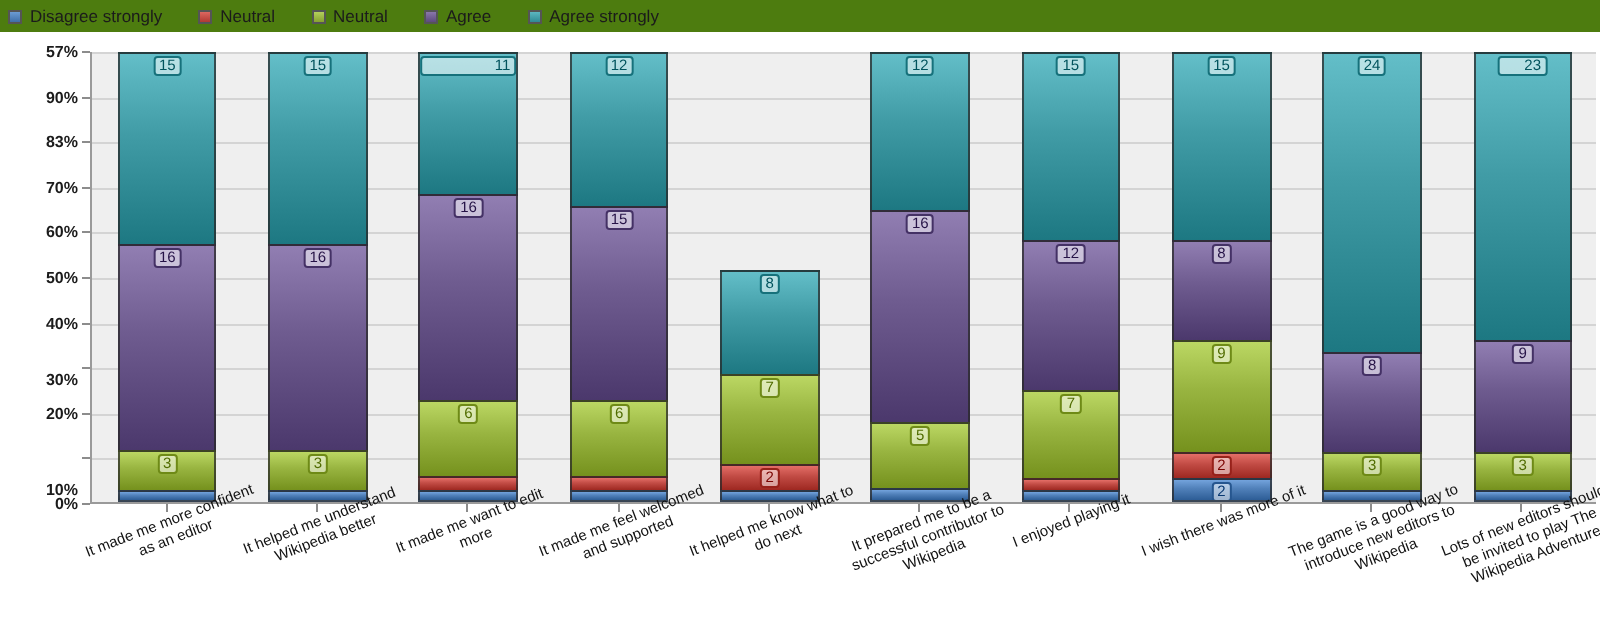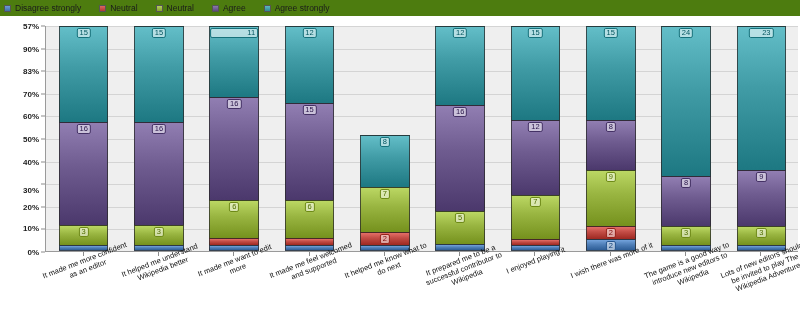--- a/index.html
+++ b/index.html
@@ -199,21 +199,21 @@
       </div>
       <div class="legend-item">
         <span class="legend-swatch" style="background: linear-gradient(rgb(92, 183, 193), rgb(47, 138, 148));"></span>
         <span class="legend-label">Agree strongly</span>
       </div>
     </div>
 
   <div id="y-axis">
       <div class="ytick" style="top: 226px;">0%</div>
       <div class="ytick-mark" style="top: 226px;"></div>
-      <div class="ytick" style="top: 202px;">10%</div>
+      <div class="ytick" style="top: 219px;">10%</div>
       <div class="ytick-mark" style="top: 203.4px;"></div>
       <div class="ytick" style="top: 180.8px;">20%</div>
       <div class="ytick-mark" style="top: 180.8px;"></div>
       <div class="ytick" style="top: 164px;">30%</div>
       <div class="ytick-mark" style="top: 158.2px;"></div>
       <div class="ytick" style="top: 135.6px;">40%</div>
       <div class="ytick-mark" style="top: 135.6px;"></div>
       <div class="ytick" style="top: 113px;">50%</div>
       <div class="ytick-mark" style="top: 113px;"></div>
       <div class="ytick" style="top: 90.4px;">60%</div>

